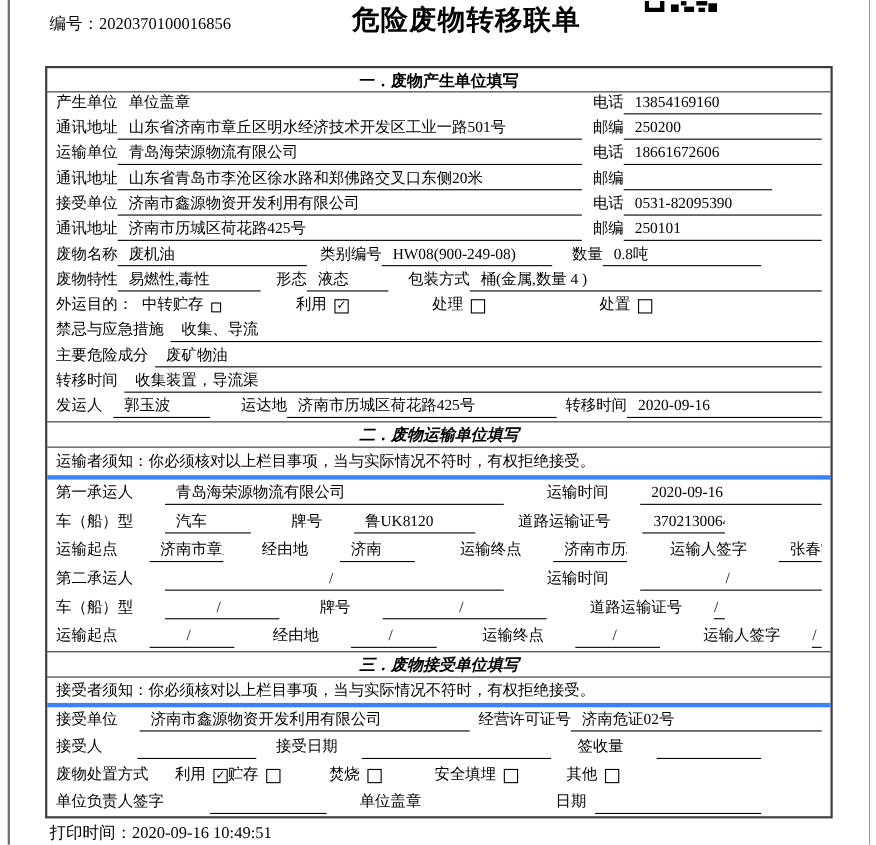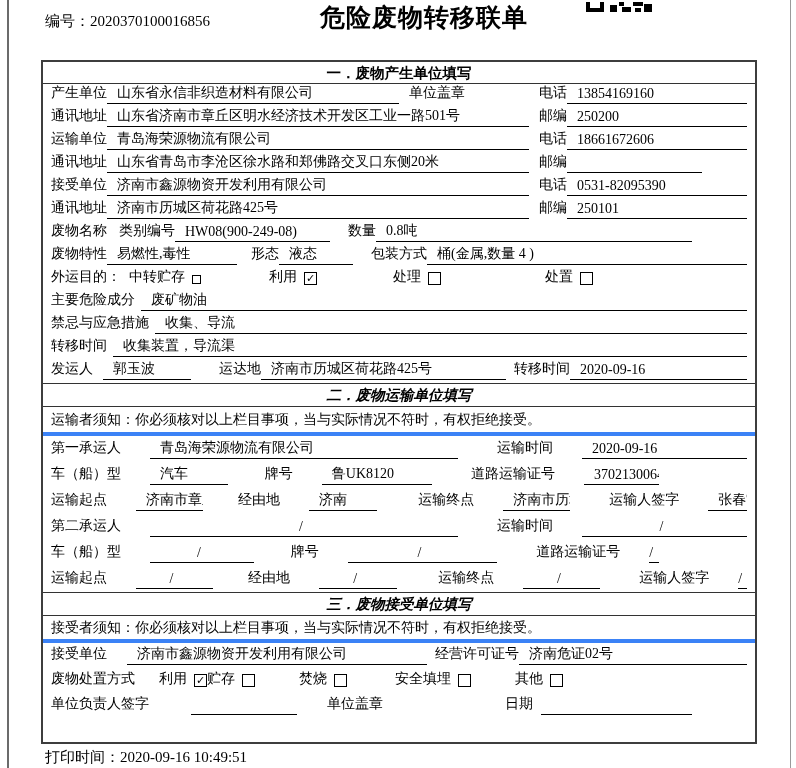--- a/index.html
+++ b/index.html
@@ -78,21 +78,20 @@
   </div>
 </div>
 
 <div class="form">
 
   <div class="s1">
     <div class="sec-h">一．废物产生单位填写</div>
 
     <div class="row">
       <span class="lbl">产生单位</span>
-      <span class="u" style="width:292px">山东省永信非织造材料有限公司</span>
       <span class="lbl" style="margin-left:10px">单位盖章</span>
       <span class="spacer"></span>
       <span class="lbl">电话</span>
       <span class="u" style="width:180px">13854169160</span>
     </div>
 
     <div class="row">
       <span class="lbl">通讯地址</span>
       <span class="u grow">山东省济南市章丘区明水经济技术开发区工业一路501号</span>
       <span class="lbl" style="margin-left:10px">邮编</span>
@@ -122,20 +121,21 @@
 
     <div class="row">
       <span class="lbl">通讯地址</span>
       <span class="u grow">济南市历城区荷花路425号</span>
       <span class="lbl" style="margin-left:10px">邮编</span>
       <span class="u" style="width:180px">250101</span>
     </div>
 
     <div class="row">
       <span class="lbl">废物名称</span>
+      <span class="u" style="width:172px">废机油</span>
       <span class="lbl" style="margin-left:12px">类别编号</span>
       <span class="u" style="width:155px">HW08(900-249-08)</span>
       <span class="lbl" style="margin-left:18px">数量</span>
       <span class="u grow" style="margin-right:55px">0.8吨</span>
     </div>
 
     <div class="row">
       <span class="lbl">废物特性</span>
       <span class="u" style="width:130px">易燃性,毒性</span>
       <span class="lbl" style="margin-left:14px">形态</span>
@@ -150,27 +150,27 @@
       <span class="cb sm"></span>
       <span class="lbl" style="margin-left:68px">利用</span>
       <span class="cb">✓</span>
       <span class="lbl" style="margin-left:76px">处理</span>
       <span class="cb"></span>
       <span class="lbl" style="margin-left:104px">处置</span>
       <span class="cb"></span>
     </div>
 
     <div class="row">
+      <span class="lbl">禁忌与应急措施</span>
+      <span class="u grow" style="margin-left:6px">收集、导流</span>
+    </div>
+
+    <div class="row">
       <span class="lbl">主要危险成分</span>
       <span class="u grow" style="margin-left:6px">废矿物油</span>
-    </div>
-
-    <div class="row">
-      <span class="lbl">禁忌与应急措施</span>
-      <span class="u grow" style="margin-left:6px">收集、导流</span>
     </div>
 
     <div class="row">
       <span class="lbl">转移时间</span>
       <span class="u grow" style="margin-left:6px">收集装置，导流渠</span>
     </div>
 
     <div class="row">
       <span class="lbl">发运人</span>
       <span class="u" style="width:88px;margin-left:10px">郭玉波</span>
@@ -244,20 +244,28 @@
     <div class="sec-h topline">三．废物接受单位填写</div>
     <div class="notice">接受者须知：你必须核对以上栏目事项，当与实际情况不符时，有权拒绝接受。</div>
 
     <div class="row">
       <span class="lbl">接受单位</span>
       <span class="u" style="width:300px;margin-left:20px">济南市鑫源物资开发利用有限公司</span>
       <span class="lbl" style="margin-left:8px">经营许可证号</span>
       <span class="u grow">济南危证02号</span>
     </div>
 
+    <div class="row">
+      <span class="lbl">接受人</span>
+      <span class="u" style="width:108px;margin-left:32px"></span>
+      <span class="lbl" style="margin-left:18px">接受日期</span>
+      <span class="u" style="width:172px;margin-left:22px"></span>
+      <span class="lbl" style="margin-left:24px">签收量</span>
+      <span class="u grow" style="margin-left:30px;margin-right:55px"></span>
+    </div>
 
     <div class="row">
       <span class="lbl">废物处置方式</span>
       <span class="lbl" style="margin-left:24px">利用</span>
       <span class="cb">✓</span>
       <span class="lbl" style="">贮存</span>
       <span class="cb"></span>
       <span class="lbl" style="margin-left:44px">焚烧</span>
       <span class="cb"></span>
       <span class="lbl" style="margin-left:48px">安全填埋</span>

